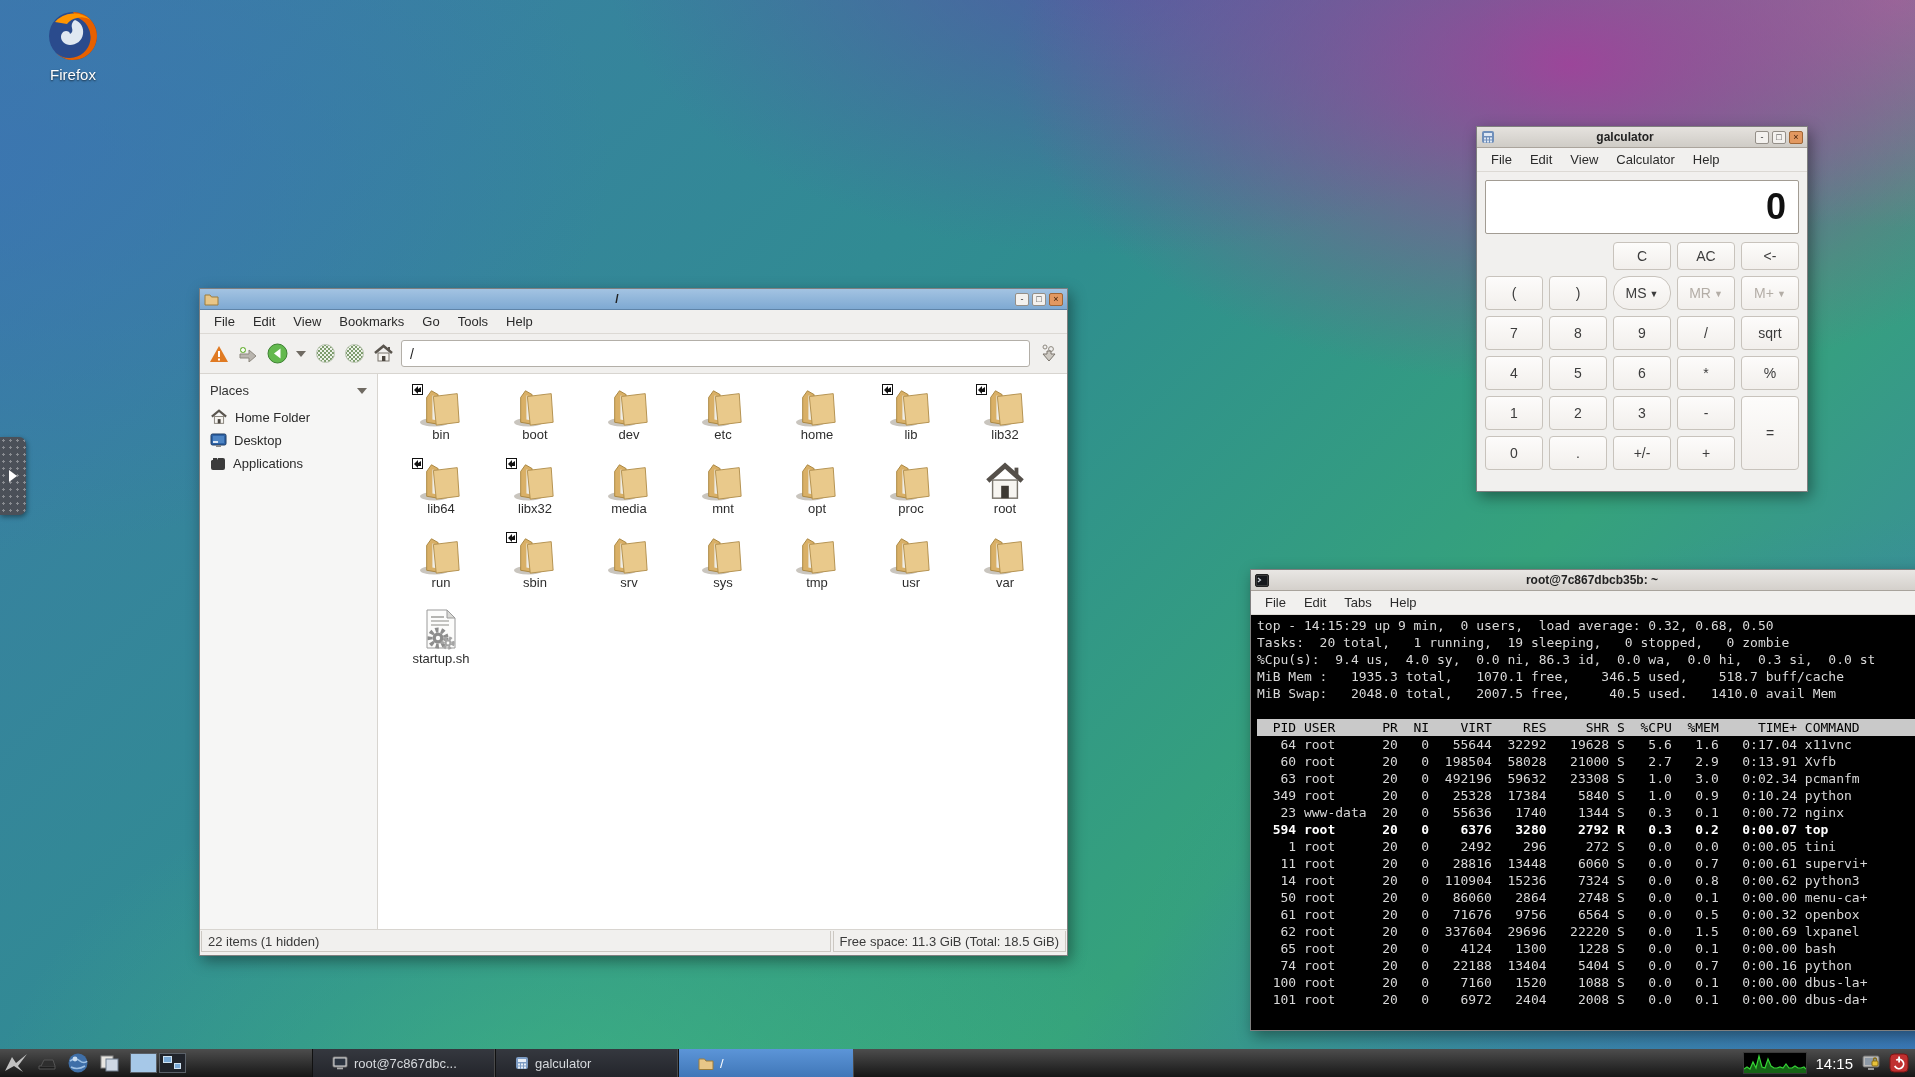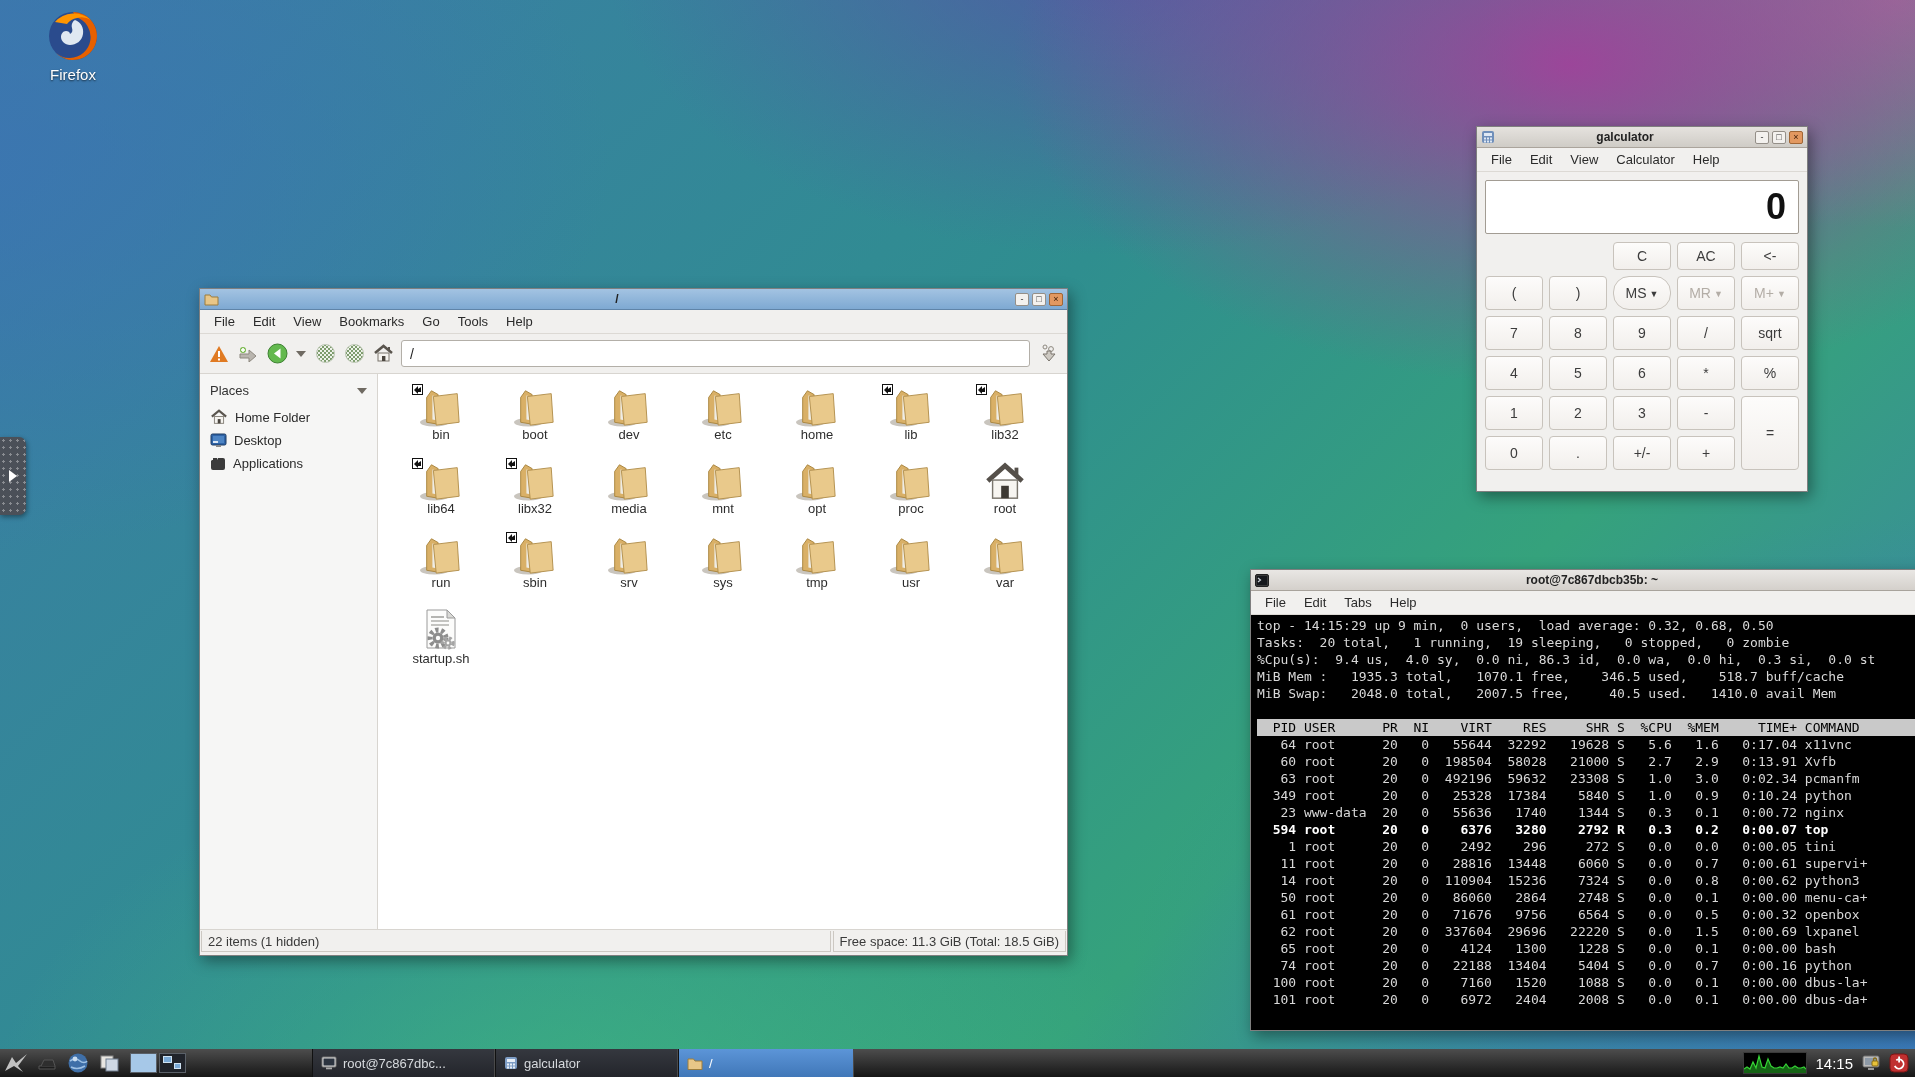--- a/index.html
+++ b/index.html
@@ -81,21 +81,21 @@
   #drawer-handle .arrow { width:0; height:0; border-left:8px solid #fff; border-top:6px solid transparent; border-bottom:6px solid transparent; }
 
   
   #taskbar { position:absolute; left:0; bottom:0; width:100%; height:28px; background:linear-gradient(to bottom,#4d4d4d,#161616);
       display:flex; align-items:center; z-index:50; }
   .tb-launcher { width:31px; height:28px; display:flex; align-items:center; justify-content:center; }
   #pager { display:flex; gap:2px; margin:0 6px; }
   .pager-cell { width:27px; height:20px; background:#20232a; border:1px solid #5a6068; position:relative; }
   .pager-cell.active { background:#a6c8e8; }
   .pager-win { position:absolute; background:#7aa9d6; border:1px solid #cfe2f2; }
-  .taskbtn { height:28px; display:flex; align-items:center; gap:6px; padding:0 8px; min-width:183px; max-width:183px;
+  .taskbtn { height:28px; display:flex; align-items:center; gap:6px; padding:0 19px; min-width:183px; max-width:183px;
       background:linear-gradient(to bottom,#35383f,#23252b); border-left:1px solid #111; border-right:1px solid #4a4a4a;
       color:#d6d9dd; font-size:13px; white-space:nowrap; overflow:hidden; }
   .taskbtn.active { background:linear-gradient(to bottom,#5c95d8,#4077b8); color:#fff; min-width:176px; max-width:176px; }
   #tray { margin-left:auto; display:flex; align-items:center; gap:8px; padding-right:6px; }
   #clock { color:#fff; font-size:15px;text-align:center; }
   #cpu-graph { width:64px; height:22px; background:#000; border:1px solid #3a3a3a; }
 
   .svg-icon { display:inline-flex; align-items:center; justify-content:center; }
 </style>
 </head>

